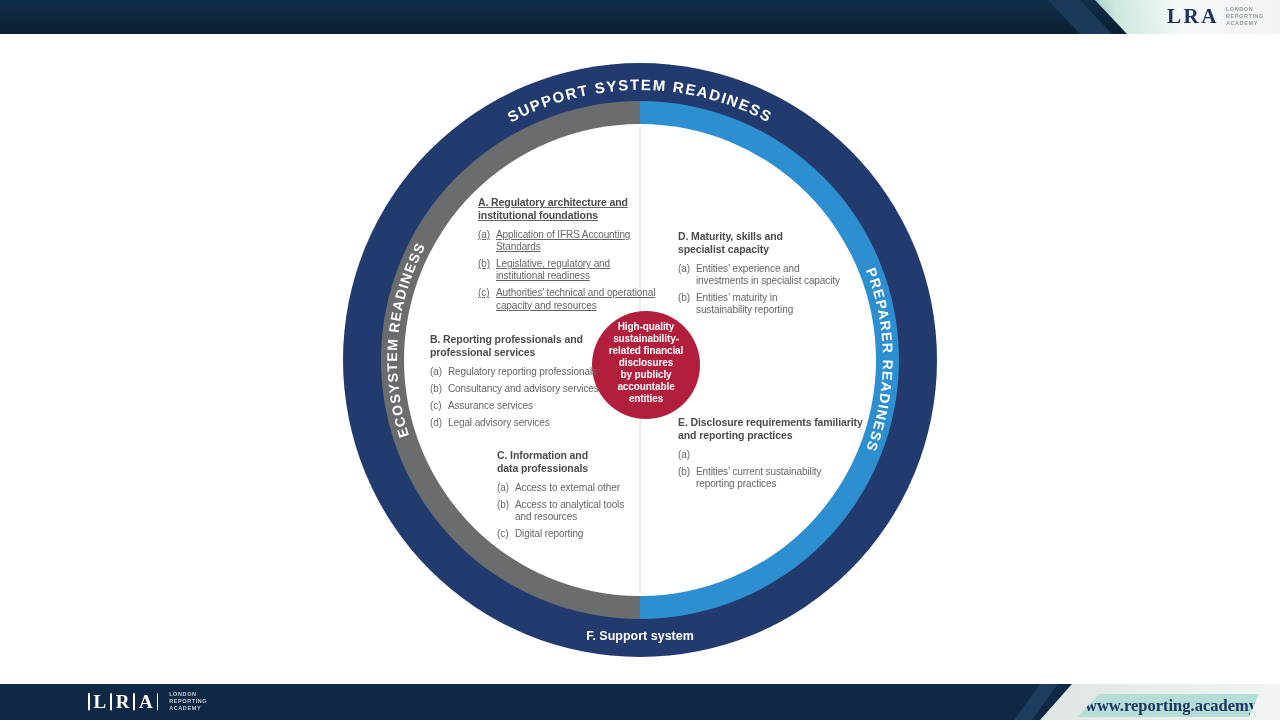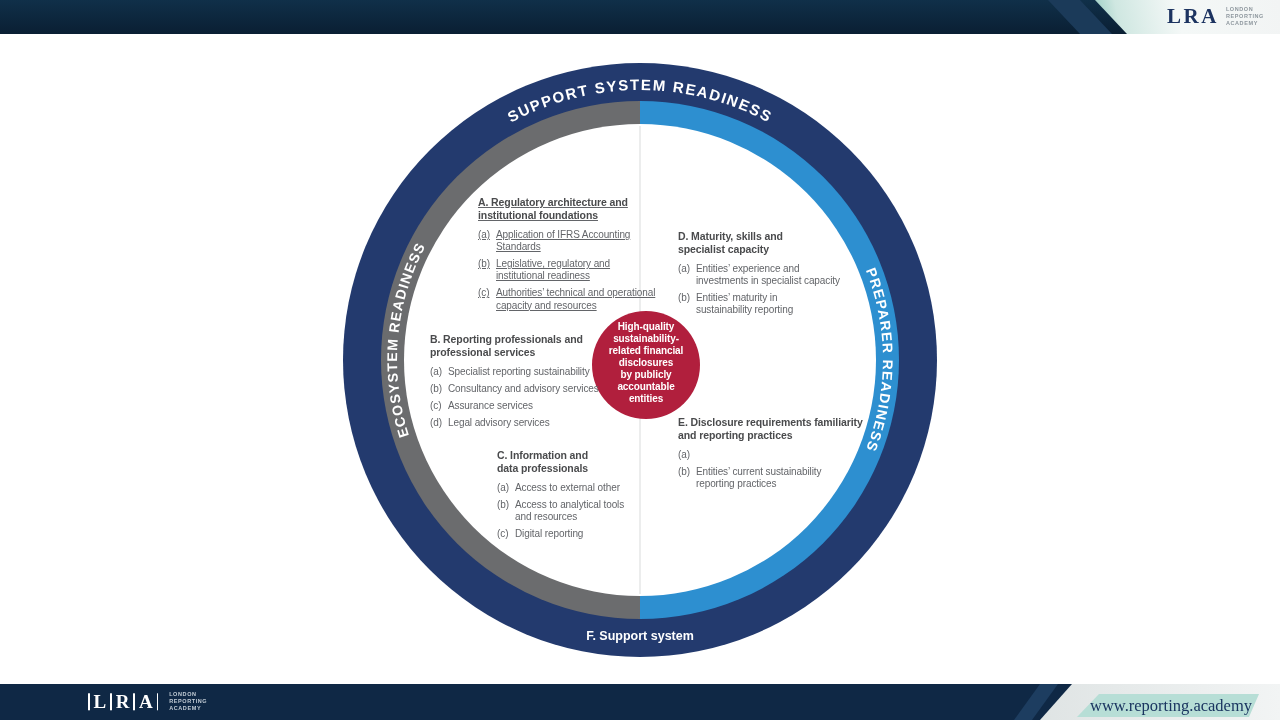--- a/index.html
+++ b/index.html
@@ -40,21 +40,21 @@
   .bottombar{position:absolute;left:0;top:684px;width:1280px;height:36px;background:#0f2845;}
   .bb-stripe{position:absolute;left:1014px;top:0;width:60px;height:36px;
     clip-path:polygon(26px 0,44px 0,18px 100%,0 100%);background:#1d3d60;}
   .bb-panel{position:absolute;left:1040px;top:0;width:240px;height:36px;
     clip-path:polygon(32px 0,100% 0,100% 100%,0 100%);
     background:linear-gradient(90deg,#dfe4e4,#f2f4f4);}
   .bb-banner{position:absolute;left:1055px;top:10px;width:212px;height:23px;
     clip-path:polygon(44px 0,204px 0,194px 100%,22px 100%);
     background:#b7ded6;display:flex;align-items:center;justify-content:center;
     padding-left:20px;box-sizing:border-box;}
-  .bb-site{font-family:"Liberation Serif",serif;font-size:16.5px;font-weight:400;color:#1a3560;}
+  .bb-site{font-family:"Liberation Serif",serif;font-size:16.5px;font-weight:700;color:#1a3560;}
   .flogo{position:absolute;left:84px;top:50%;transform:translateY(-50%);
     display:flex;align-items:center;}
   .fbar{width:1.5px;height:17px;background:#ffffff;margin:0 4px;}
   .fletter{font-family:"Liberation Serif",serif;font-size:19px;font-weight:700;
     color:#ffffff;line-height:1;}
   .forg{display:flex;flex-direction:column;font-size:5.5px;line-height:1.3;
     color:#c3cdd6;letter-spacing:0.6px;font-weight:700;margin-left:7px;}
 </style>
 </head>
 <body>
@@ -125,21 +125,21 @@
     <span class="itx">Authorities’ technical and operational
 capacity and resources</span>
   </div>
 </div>
 
 <div class="sec" style="left:430px;top:333px;width:200px;">
   <div class="sec-h">B. Reporting professionals and
 professional services</div>
   <div class="item">
     <span class="pfx">(a)</span>
-    <span class="itx">Specialist reporting sustainability</span>
+    <span class="itx">Regulatory reporting professionals</span>
   </div>
   <div class="item">
     <span class="pfx">(b)</span>
     <span class="itx">Consultancy and advisory services</span>
   </div>
   <div class="item">
     <span class="pfx">(c)</span>
     <span class="itx">Assurance services</span>
   </div>
   <div class="item">

